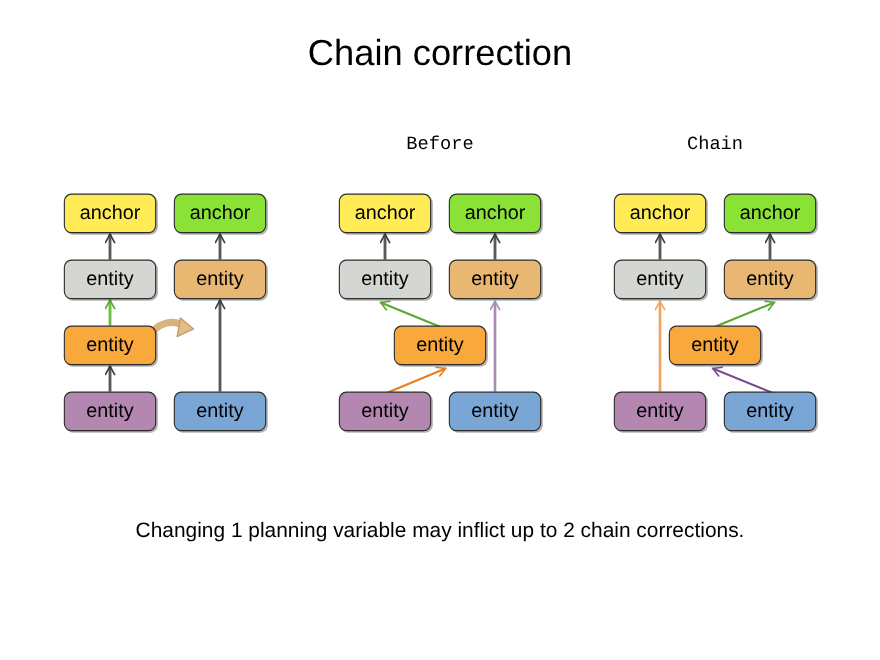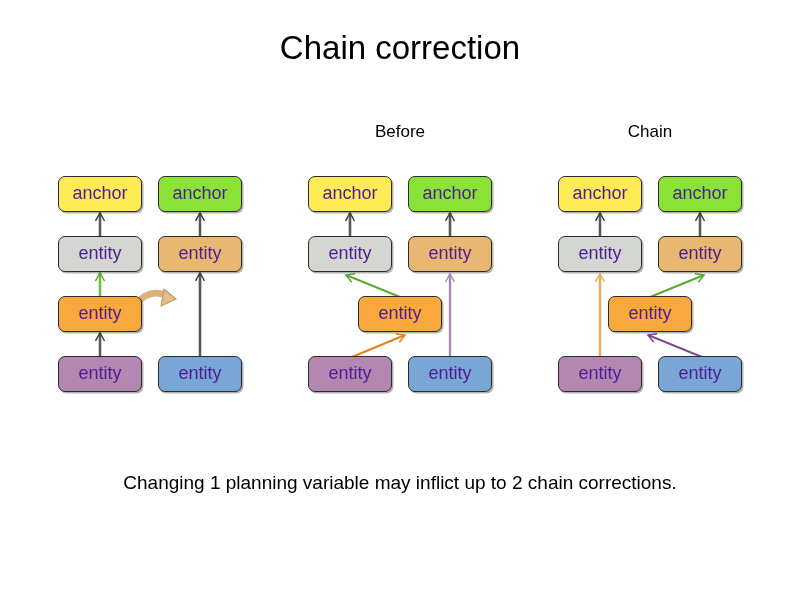--- a/index.html
+++ b/index.html
@@ -32,20 +32,21 @@
     font-weight: normal;
     color: #000;
   }
   .panel-label {
     position: absolute;
     font-size: 17px;
     line-height: 20px;
     text-align: center;
     color: #000;
     white-space: nowrap;
+    font-family: Liberation Mono, monospace;
   }
   #label-before { left: 330px; top: 122px; width: 140px; }
   #label-after  { left: 580px; top: 122px; width: 140px; }
 
   #caption {
     position: absolute;
     left: 0;
     top: 470px;
     width: 800px;
     text-align: center;
@@ -57,21 +58,21 @@
   .node {
     position: absolute;
     width: 84px;
     height: 36px;
     box-sizing: border-box;
     border: 1.4px solid #2b2b2b;
     border-radius: 7px;
     font-size: 18px;
     line-height: 33px;
     text-align: center;
-    color: #4c1d95;
+    color: #000000;
     box-shadow: 1.5px 1.5px 0 rgba(0,0,0,0.30);
     z-index: 5;
   }
   .c-yellow { background: #ffeb55; }
   .c-green  { background: #8ae236; }
   .c-grey   { background: #d3d6d1; }
   .c-tan    { background: #e8b873; }
   .c-orange { background: #f9a83c; }
   .c-purple { background: #b387b0; }
   .c-blue   { background: #7aa6d6; }

